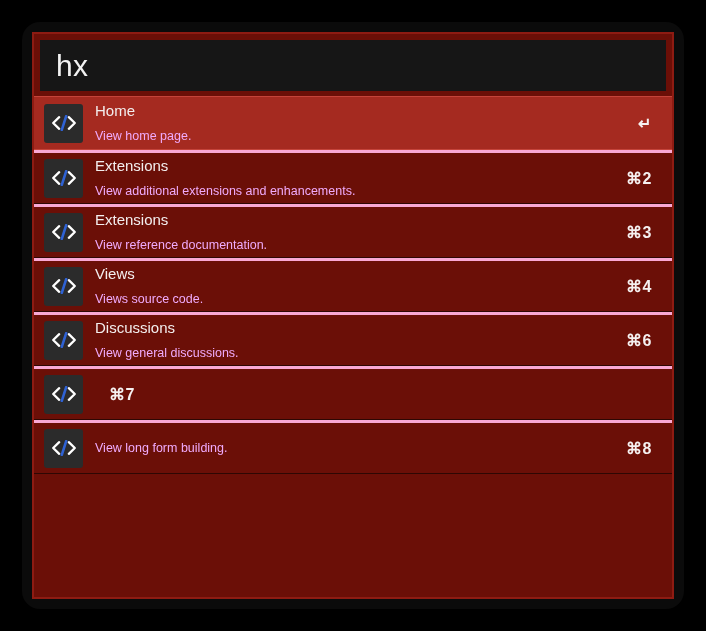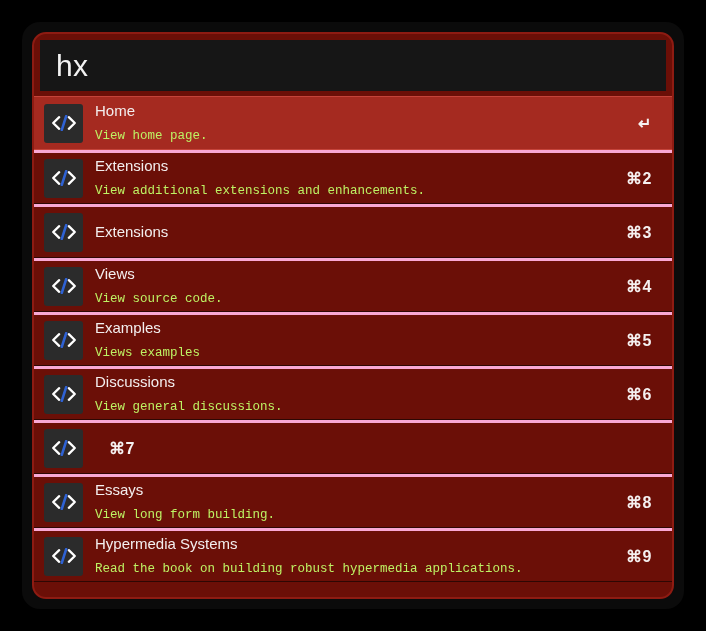--- a/index.html
+++ b/index.html
@@ -35,21 +35,21 @@
 
   
   .palette {
     position: absolute;
     left: 32px;
     top: 32px;
     width: 642px;
     height: 567px;
     background: #6b0f07;
     border: 2px solid #8e1b12;
-    border-radius: 14px;
+    border-radius: 0;
     overflow: hidden;
     display: flex;
     flex-direction: column;
   }
 
   
   .search-wrap {
     padding: 6px 6px 5px 6px;
     flex: 0 0 auto;
   }
@@ -125,28 +125,27 @@
     color: #f3eeee;
     font-size: 15px;
     font-weight: 400;
     line-height: 18px;
     white-space: nowrap;
     overflow: hidden;
     text-overflow: ellipsis;
   }
 
   .row-subtitle {
-    color: #bef264;
+    color: #f0abfc;
     font-size: 12.5px;
     font-weight: 400;
     line-height: 16px;
     white-space: nowrap;
     overflow: hidden;
     text-overflow: ellipsis;
-    font-family: Liberation Mono, monospace;
   }
 
   .row-shortcut {
     flex: 0 0 auto;
     color: #f5f0f0;
     font-size: 16px;
     font-weight: 700;
     letter-spacing: 0.5px;
     margin-left: 14px;
     white-space: nowrap;
@@ -197,50 +196,37 @@
         <div class="result-row">
           <div class="row-icon">
             <svg width="26" height="16" viewBox="0 0 26 16">
               <path d="M8.2 2.2 L2.2 8 L8.2 13.8" fill="none" stroke="#ffffff" stroke-width="2.3" stroke-linecap="round" stroke-linejoin="round"></path>
               <path d="M17.8 2.2 L23.8 8 L17.8 13.8" fill="none" stroke="#ffffff" stroke-width="2.3" stroke-linecap="round" stroke-linejoin="round"></path>
               <path d="M15.2 1.2 L10.8 14.8" fill="none" stroke="#2f62d4" stroke-width="2.6" stroke-linecap="round"></path>
             </svg>
           </div>
           <div class="row-text">
             <div class="row-title">Extensions</div>
+            <div class="row-subtitle">View reference documentation.</div>
           </div>
           <div class="row-shortcut">⌘3</div>
         </div>
         <div class="result-row">
           <div class="row-icon">
             <svg width="26" height="16" viewBox="0 0 26 16">
               <path d="M8.2 2.2 L2.2 8 L8.2 13.8" fill="none" stroke="#ffffff" stroke-width="2.3" stroke-linecap="round" stroke-linejoin="round"></path>
               <path d="M17.8 2.2 L23.8 8 L17.8 13.8" fill="none" stroke="#ffffff" stroke-width="2.3" stroke-linecap="round" stroke-linejoin="round"></path>
               <path d="M15.2 1.2 L10.8 14.8" fill="none" stroke="#2f62d4" stroke-width="2.6" stroke-linecap="round"></path>
             </svg>
           </div>
           <div class="row-text">
             <div class="row-title">Views</div>
-            <div class="row-subtitle">View source code.</div>
+            <div class="row-subtitle">Views source code.</div>
           </div>
           <div class="row-shortcut">⌘4</div>
-        </div>
-        <div class="result-row">
-          <div class="row-icon">
-            <svg width="26" height="16" viewBox="0 0 26 16">
-              <path d="M8.2 2.2 L2.2 8 L8.2 13.8" fill="none" stroke="#ffffff" stroke-width="2.3" stroke-linecap="round" stroke-linejoin="round"></path>
-              <path d="M17.8 2.2 L23.8 8 L17.8 13.8" fill="none" stroke="#ffffff" stroke-width="2.3" stroke-linecap="round" stroke-linejoin="round"></path>
-              <path d="M15.2 1.2 L10.8 14.8" fill="none" stroke="#2f62d4" stroke-width="2.6" stroke-linecap="round"></path>
-            </svg>
-          </div>
-          <div class="row-text">
-            <div class="row-title">Examples</div>
-            <div class="row-subtitle">Views examples</div>
-          </div>
-          <div class="row-shortcut">⌘5</div>
         </div>
         <div class="result-row">
           <div class="row-icon">
             <svg width="26" height="16" viewBox="0 0 26 16">
               <path d="M8.2 2.2 L2.2 8 L8.2 13.8" fill="none" stroke="#ffffff" stroke-width="2.3" stroke-linecap="round" stroke-linejoin="round"></path>
               <path d="M17.8 2.2 L23.8 8 L17.8 13.8" fill="none" stroke="#ffffff" stroke-width="2.3" stroke-linecap="round" stroke-linejoin="round"></path>
               <path d="M15.2 1.2 L10.8 14.8" fill="none" stroke="#2f62d4" stroke-width="2.6" stroke-linecap="round"></path>
             </svg>
           </div>
           <div class="row-text">
@@ -261,35 +247,20 @@
         </div>
         <div class="result-row">
           <div class="row-icon">
             <svg width="26" height="16" viewBox="0 0 26 16">
               <path d="M8.2 2.2 L2.2 8 L8.2 13.8" fill="none" stroke="#ffffff" stroke-width="2.3" stroke-linecap="round" stroke-linejoin="round"></path>
               <path d="M17.8 2.2 L23.8 8 L17.8 13.8" fill="none" stroke="#ffffff" stroke-width="2.3" stroke-linecap="round" stroke-linejoin="round"></path>
               <path d="M15.2 1.2 L10.8 14.8" fill="none" stroke="#2f62d4" stroke-width="2.6" stroke-linecap="round"></path>
             </svg>
           </div>
           <div class="row-text">
-            <div class="row-title">Essays</div>
             <div class="row-subtitle">View long form building.</div>
           </div>
           <div class="row-shortcut">⌘8</div>
-        </div>
-        <div class="result-row">
-          <div class="row-icon">
-            <svg width="26" height="16" viewBox="0 0 26 16">
-              <path d="M8.2 2.2 L2.2 8 L8.2 13.8" fill="none" stroke="#ffffff" stroke-width="2.3" stroke-linecap="round" stroke-linejoin="round"></path>
-              <path d="M17.8 2.2 L23.8 8 L17.8 13.8" fill="none" stroke="#ffffff" stroke-width="2.3" stroke-linecap="round" stroke-linejoin="round"></path>
-              <path d="M15.2 1.2 L10.8 14.8" fill="none" stroke="#2f62d4" stroke-width="2.6" stroke-linecap="round"></path>
-            </svg>
-          </div>
-          <div class="row-text">
-            <div class="row-title">Hypermedia Systems</div>
-            <div class="row-subtitle">Read the book on building robust hypermedia applications.</div>
-          </div>
-          <div class="row-shortcut">⌘9</div>
         </div>
       </div>
 
   </div>
 </div>
 
 </body></html>

